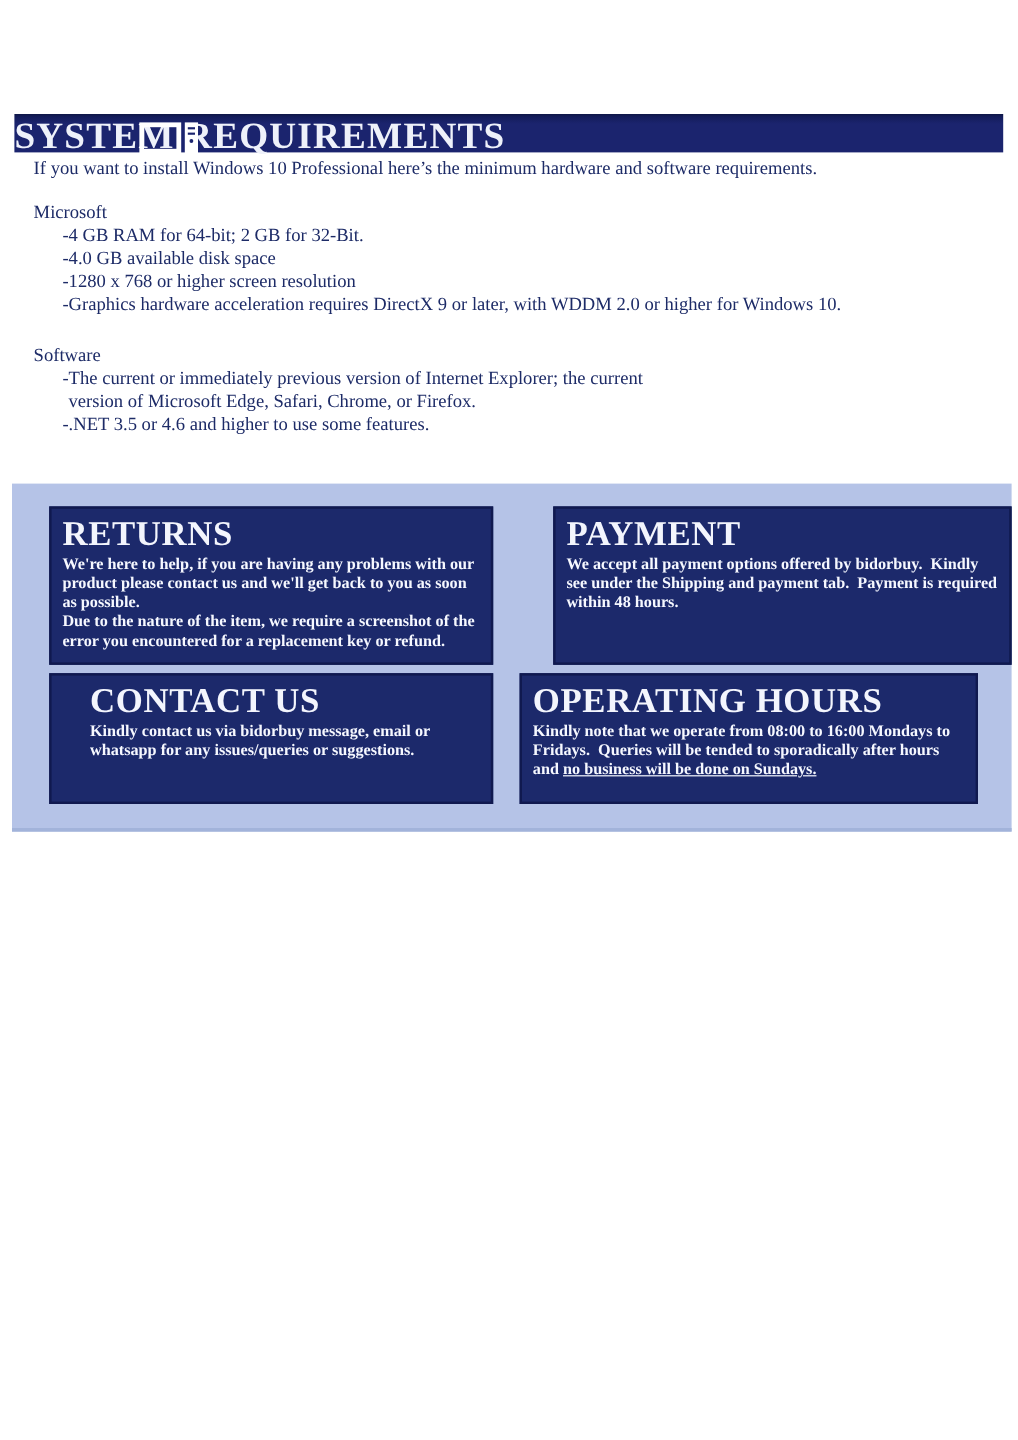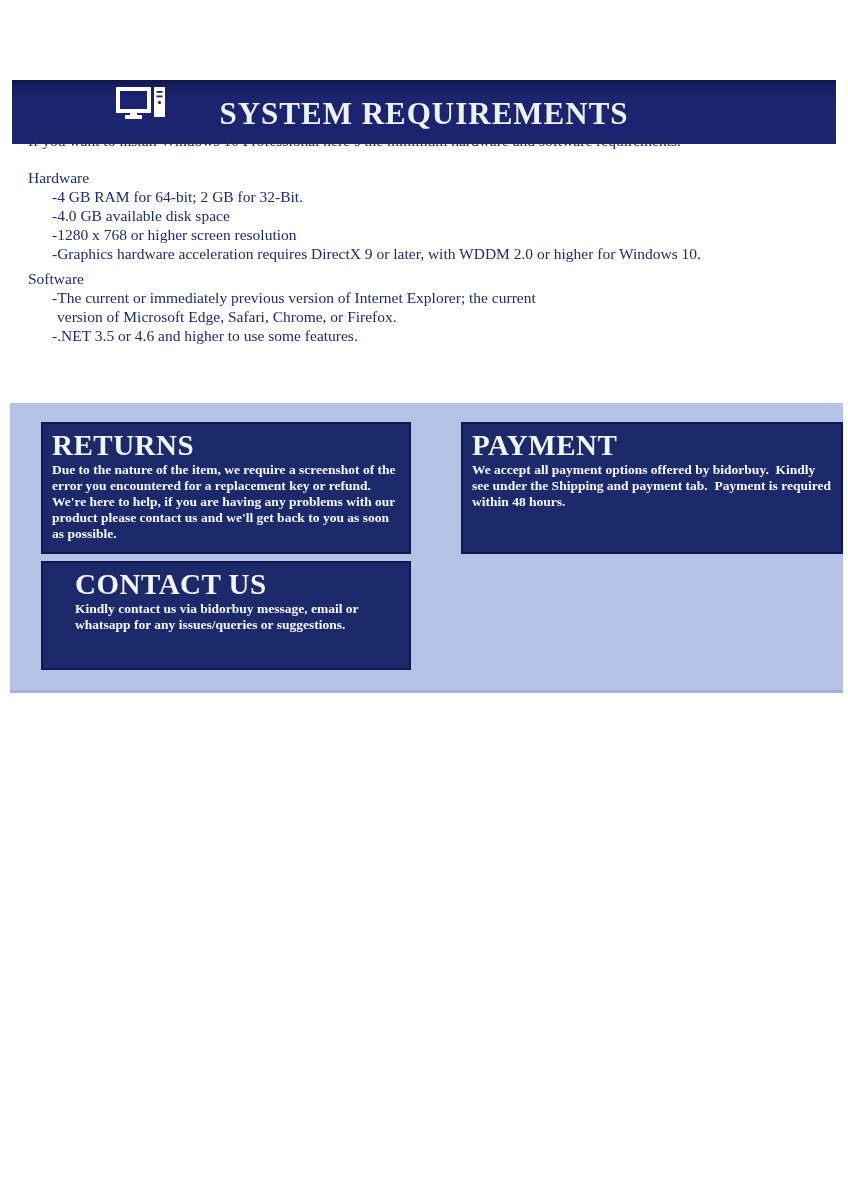--- a/index.html
+++ b/index.html
@@ -6,24 +6,24 @@
   html, body { background: #ffffff; }
   body {
     width: 848px; height: 1200px;
     position: relative;
     font-family: "Liberation Serif", "DejaVu Serif", serif;
     overflow: hidden;
   }
 
   
   .header-bar {
-    position: absolute; left: 12px; top: 80px;
-    width: 824px; height: 64px;
+    position: absolute; left: 12px; top: 95px;
+    width: 824px; height: 32px;
     background: linear-gradient(#0f1747 0%, #141d5c 8%, #1b246e 26%, #1b246e 100%);
-    display: flex; align-items: center; justify-content: center;
+    display: flex; align-items: center; 
   }
   .header-icon {
     position: absolute; left: 104px; top: 6px;
     width: 52px; height: 36px;
   }
   .header-title {
     color: #eef1fa;
     font-size: 31px; font-weight: bold;
     letter-spacing: 1px;
     line-height: 1;
@@ -31,21 +31,21 @@
   }
 
   
   .req-body {
     position: absolute; left: 28px; top: 131px; width: 780px;
     color: #1d2b67;
     font-size: 15.5px; line-height: 19px;
   }
   .intro { margin-bottom: 18px; }
   .section-heading { margin: 0; }
-  .section-heading.software { margin-top: 6px; }
+  .section-heading.software { margin-top: 24px; }
   .req-item { padding-left: 24px; }
   .req-item.cont { padding-left: 29px; }
 
   
   .info-panel {
     position: absolute; left: 10px; top: 403px;
     width: 833px; height: 290px;
     background: #b5c3e7;
     border-bottom: 3px solid #a2b3da;
   }
@@ -89,48 +89,52 @@
       <rect x="40.5" y="9.5" width="6" height="1.8" fill="#1b246e"></rect>
       <circle cx="43.5" cy="16.5" r="1.6" fill="#1b246e"></circle>
     </svg>
   </span>
   <div class="header-title">SYSTEM REQUIREMENTS</div>
 </div>
 
 <div class="req-body">
   <p class="intro">If you want to install Windows 10 Professional here’s the minimum hardware and software requirements.</p>
 
-  <p class="section-heading">Hardware</p>
+  <p class="section-heading">Microsoft</p>
   <div>
     <div class="req-item">-4 GB RAM for 64-bit; 2 GB for 32-Bit.</div>
     <div class="req-item">-4.0 GB available disk space</div>
     <div class="req-item">-1280 x 768 or higher screen resolution</div>
     <div class="req-item">-Graphics hardware acceleration requires DirectX 9 or later, with WDDM 2.0 or higher for Windows 10.</div>
   </div>
 
   <p class="section-heading software">Software</p>
   <div>
     <div class="req-item">-The current or immediately previous version of Internet Explorer; the current</div>
     <div class="req-item cont">version of Microsoft Edge, Safari, Chrome, or Firefox.</div>
     <div class="req-item">-.NET 3.5 or 4.6 and higher to use some features.</div>
   </div>
 </div>
 
 <div class="info-panel">
 
   <div class="card card-returns">
     <div class="card-title">RETURNS</div>
+    <div class="card-text">We're here to help, if you are having any problems with our product please contact us and we'll get back to you as soon as possible.</div>
     <div class="card-text">Due to the nature of the item, we require a screenshot of the error you encountered for a replacement key or refund.</div>
-    <div class="card-text">We're here to help, if you are having any problems with our product please contact us and we'll get back to you as soon as possible.</div>
   </div>
 
   <div class="card card-payment">
     <div class="card-title">PAYMENT</div>
     <div class="card-text">We accept all payment options offered by bidorbuy.  Kindly see under the Shipping and payment tab.  Payment is required within 48 hours.</div>
   </div>
 
   <div class="card card-contact">
     <div class="card-title">CONTACT US</div>
     <div class="card-text">Kindly contact us via bidorbuy message, email or whatsapp for any issues/queries or suggestions.</div>
   </div>
 
+  <div class="card card-hours">
+    <div class="card-title">OPERATING HOURS</div>
+    <div class="card-text"><span>Kindly note that we operate from 08:00 to 16:00 Mondays to Fridays.  Queries will be tended to sporadically after hours and </span><span class="underlined">no business will be done on Sundays.</span></div>
+  </div>
 
 </div>
 
 </body></html>

